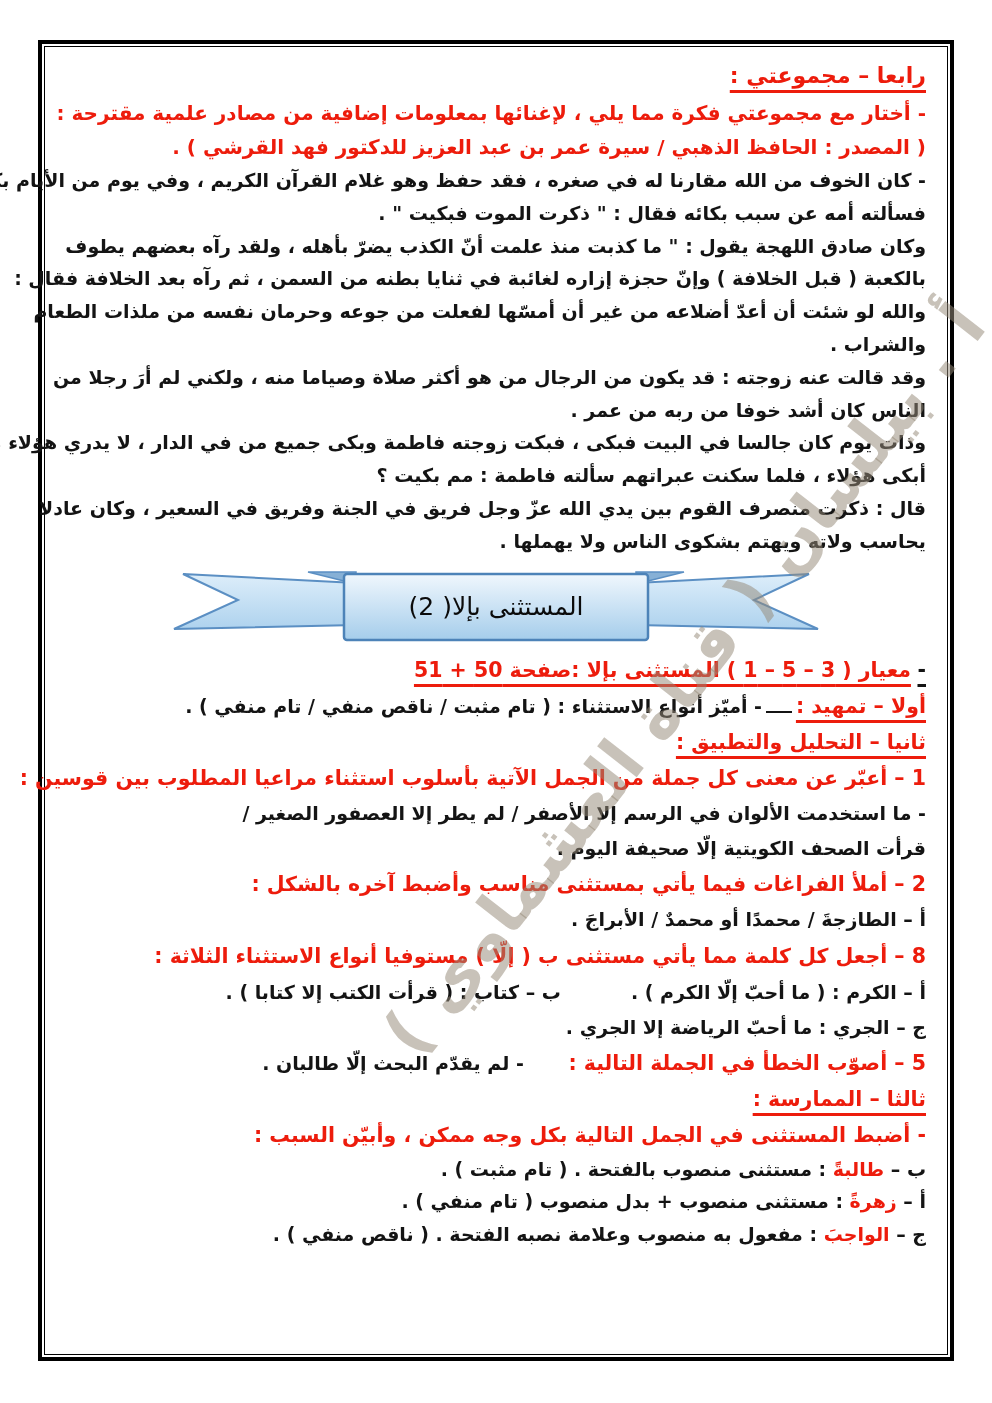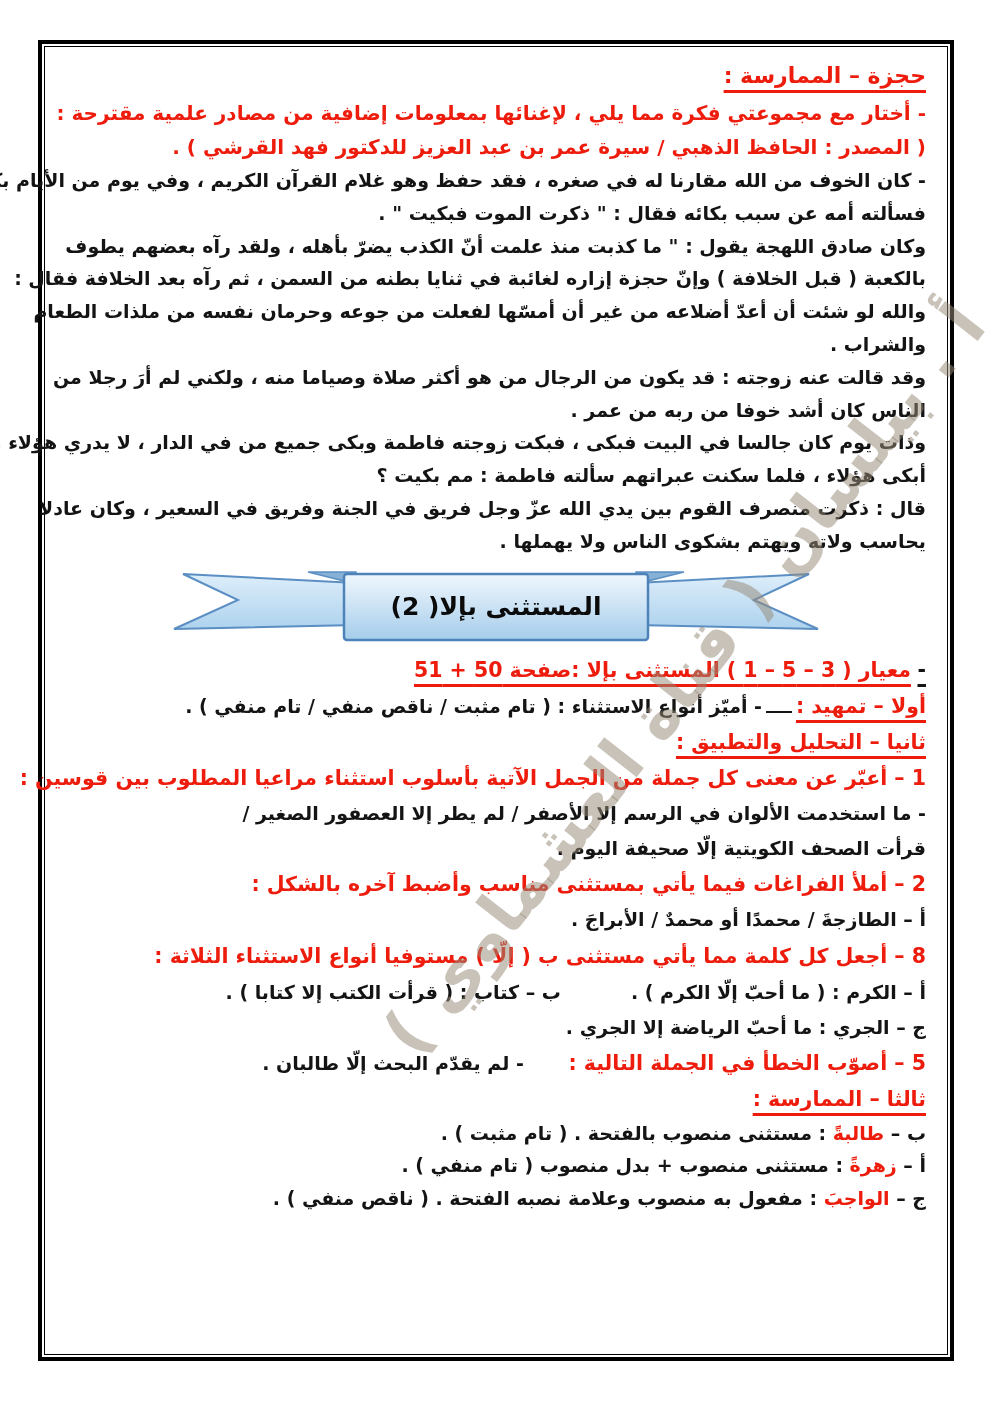--- a/index.html
+++ b/index.html
@@ -54,21 +54,21 @@
 
   
   .banner-wrap{
     width:660px;height:80px;
     margin:10px auto 4px auto;
     position:relative;
   }
   .banner-title{
     position:absolute;top:6px;right:178px;width:304px;height:66px;
     display:flex;align-items:center;justify-content:center;
-    font-size:25px;font-weight:bold;color:#0b0b0b;
+    font-size:25px;font-weight:normal;color:#0b0b0b;
   }
   
   .watermark{
     position:absolute;
     left:368px;top:1022px;
     transform:rotate(-52deg);
     transform-origin:0 0;
     font-size:66px;
     font-weight:bold;
     color:rgba(150,139,120,0.52);
@@ -79,21 +79,21 @@
   }
 </style>
 </head>
 <body>
 
 <div class="frame"></div>
 
 <div class="content">
 
   <div class="line h-main">
-    <span class="red b u-red">حجزة – الممارسة :</span>
+    <span class="red b u-red">رابعا – مجموعتي :</span>
   </div>
   <div class="line red-intro">
     <span class="red b">- أختار مع مجموعتي فكرة مما يلي ، لإغنائها بمعلومات إضافية من مصادر علمية مقترحة :</span>
   </div>
   <div class="line red-intro">
     <span class="red b">( المصدر : الحافظ الذهبي / سيرة عمر بن عبد العزيز للدكتور فهد القرشي ) .</span>
   </div>
 
   <div class="line story b black">- كان الخوف من الله مقارنا له في صغره ، فقد حفظ وهو غلام القرآن الكريم ، وفي يوم من الأيام بكى</div>
   <div class="line story b black">فسألته أمه عن سبب بكائه فقال : " ذكرت الموت فبكيت " .</div>
@@ -165,20 +165,23 @@
 
   <div class="line sect">
     <span class="red b">5 – أصوّب الخطأ في الجملة التالية :</span>
     <span class="black b ans gap-md">- لم يقدّم البحث إلّا طالبان .</span>
   </div>
 
   <div class="line sect">
     <span class="red b u-red">ثالثا – الممارسة :</span>
   </div>
 
+  <div class="line sect">
+    <span class="red b">- أضبط المستثنى في الجمل التالية بكل وجه ممكن ، وأبيّن السبب :</span>
+  </div>
   <div class="line story">
     <span class="black b">ب – </span><span class="red b">طالبةً</span><span class="black b"> : مستثنى منصوب بالفتحة . ( تام مثبت ) .</span>
   </div>
   <div class="line story">
     <span class="black b">أ – </span><span class="red b">زهرةً</span><span class="black b"> : مستثنى منصوب + بدل منصوب ( تام منفي ) .</span>
   </div>
   <div class="line story">
     <span class="black b">ج – </span><span class="red b">الواجبَ</span><span class="black b"> : مفعول به منصوب وعلامة نصبه الفتحة . ( ناقص منفي ) .</span>
   </div>
 

